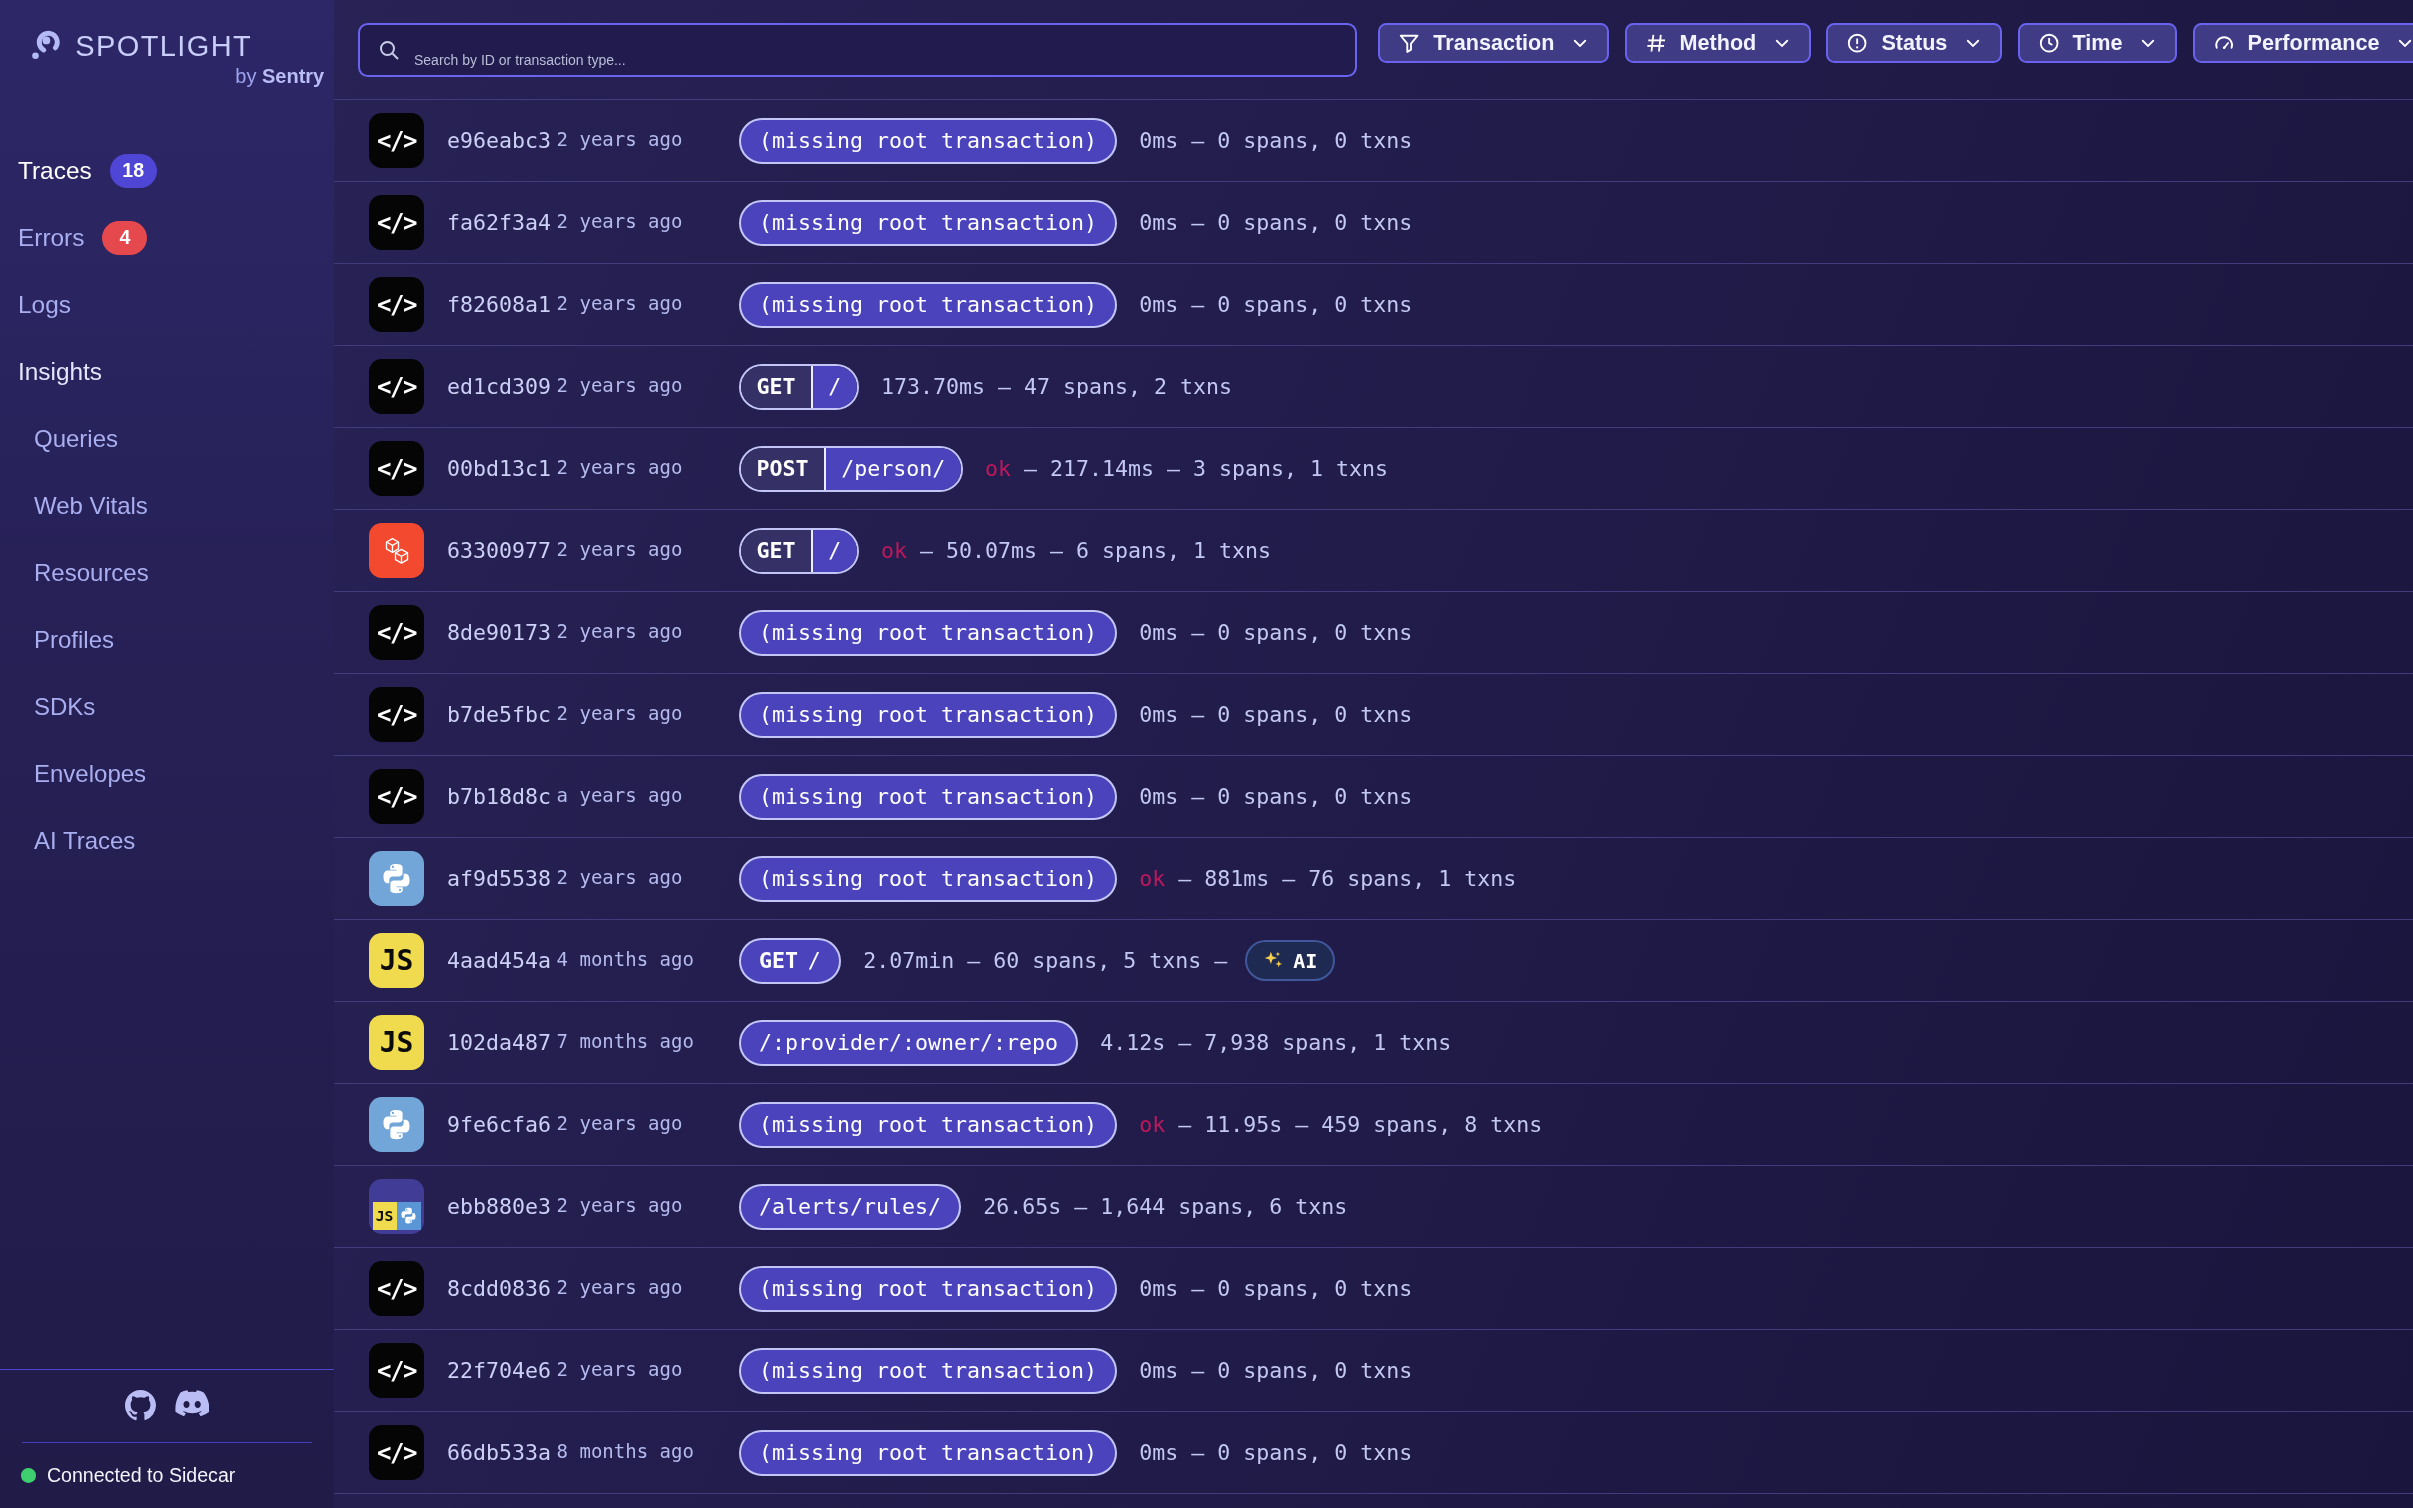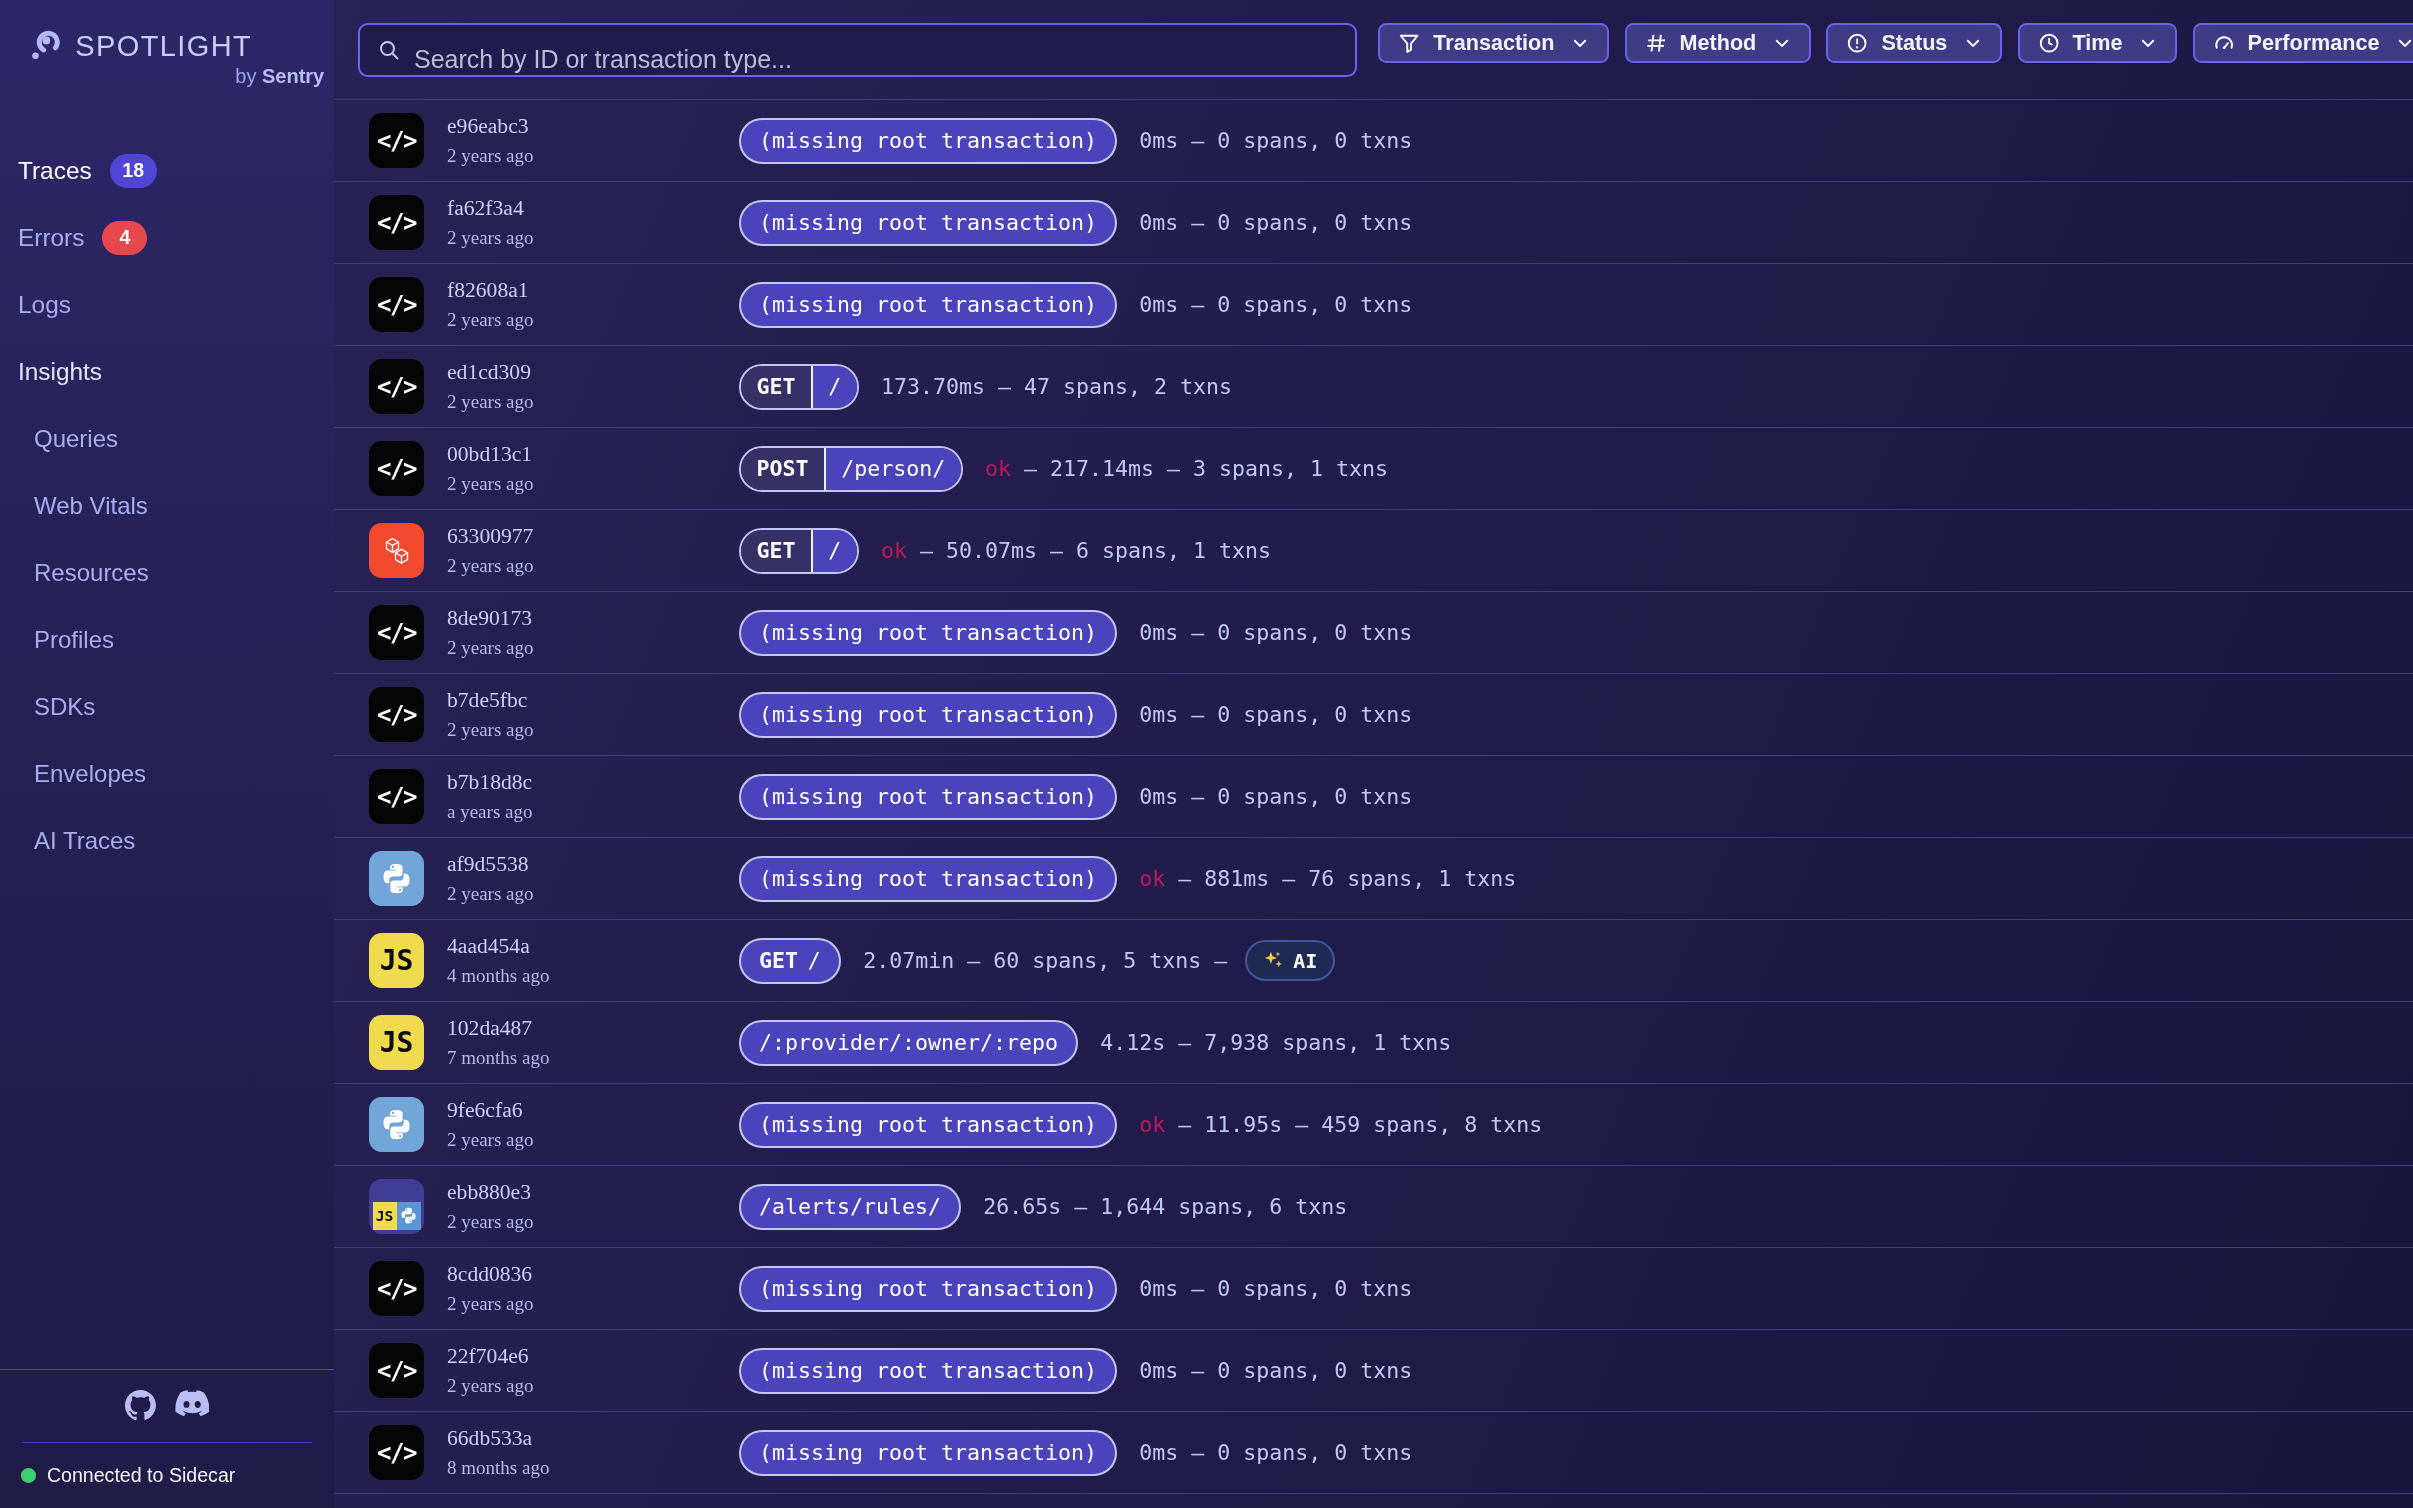--- a/index.html
+++ b/index.html
@@ -45,21 +45,21 @@
   .status-text { font-size:19.6px; color:#f2f3fb; }
   
   .main { flex:1; display:flex; flex-direction:column; min-width:0; }
   .topbar { height:99px; flex:0 0 99px; display:flex; align-items:flex-start; padding:23px 26px 0 24.4px; gap:21px; }
   .searchbox {
     flex:0 0 999px; height:54px; border:2.1px solid #6a63f0; border-radius:9.8px;
     background:#211c4d; display:flex; align-items:center; padding:0 17px; gap:12.6px;
   }
   .searchbox input {
     flex:1; background:transparent; border:none; outline:none;
-    font-family:"Liberation Sans", sans-serif; font-size:25px; color:#e8eafc;margin-top:19px;
+    font-family:"Liberation Sans", sans-serif; font-size:14px; color:#e8eafc;margin-top:19px;
   }
   .searchbox input::placeholder { color:#b9bdd8; }
   .filters { display:flex; gap:15.4px; margin-left:auto; }
   .filter-btn {
     height:40px; border:2.1px solid #6a63f0; border-radius:8.4px; background:#403b85;
     display:flex; align-items:center; gap:12.6px; padding:0 18px;
     font-size:21.6px; font-weight:600; color:#f2f3fc; cursor:pointer; white-space:nowrap;
   }
   .filter-btn .chev { margin-left:4.2px; display:flex; }
   
@@ -74,21 +74,21 @@
   }
   .ricon.code { background:#050505; color:#fff; font-weight:700; font-size:24px; letter-spacing:-1.4px; }
   .ricon.laravel { background:#f2492f; }
   .ricon.python { background:#72a5d8; }
   .ricon.js { background:#f0db4f; color:#0b0b0b; font-weight:800; font-size:28px; }
   .ricon.combo { background:#413c96; position:relative; }
   .combo-tiles { display:flex; margin-top:18px; }
   .combo-tile { width:24px; height:28px; display:flex; align-items:center; justify-content:center; }
   .combo-tile.tjs { background:#f0db4f; color:#0b0b0b; font-weight:800; font-size:14.7px; }
   .combo-tile.tpy { background:#5a96d5; }
-  .rmeta { width:292px; margin-left:23px; display:flex; flex-direction:column; gap:5.6px;font-family:Liberation Serif, serif; }
+  .rmeta { width:292px; margin-left:23px; display:flex; flex-direction:row; gap:5.6px; }
   .rid { font-size:21.6px; color:#ccd0f6; }
   .rage { font-size:19px; color:#b4baee; }
   .rbadge { display:flex; align-items:center; }
   .badge-missing, .badge-pill {
     height:46px; display:flex; align-items:center; padding:0 18px;
     background:#4a43bb; border:2.1px solid #c3c5f7; border-radius:25px;
     color:#ffffff; font-size:21.6px;
   }
   .badge-seg {
     height:46px; display:flex; align-items:stretch; overflow:hidden;

